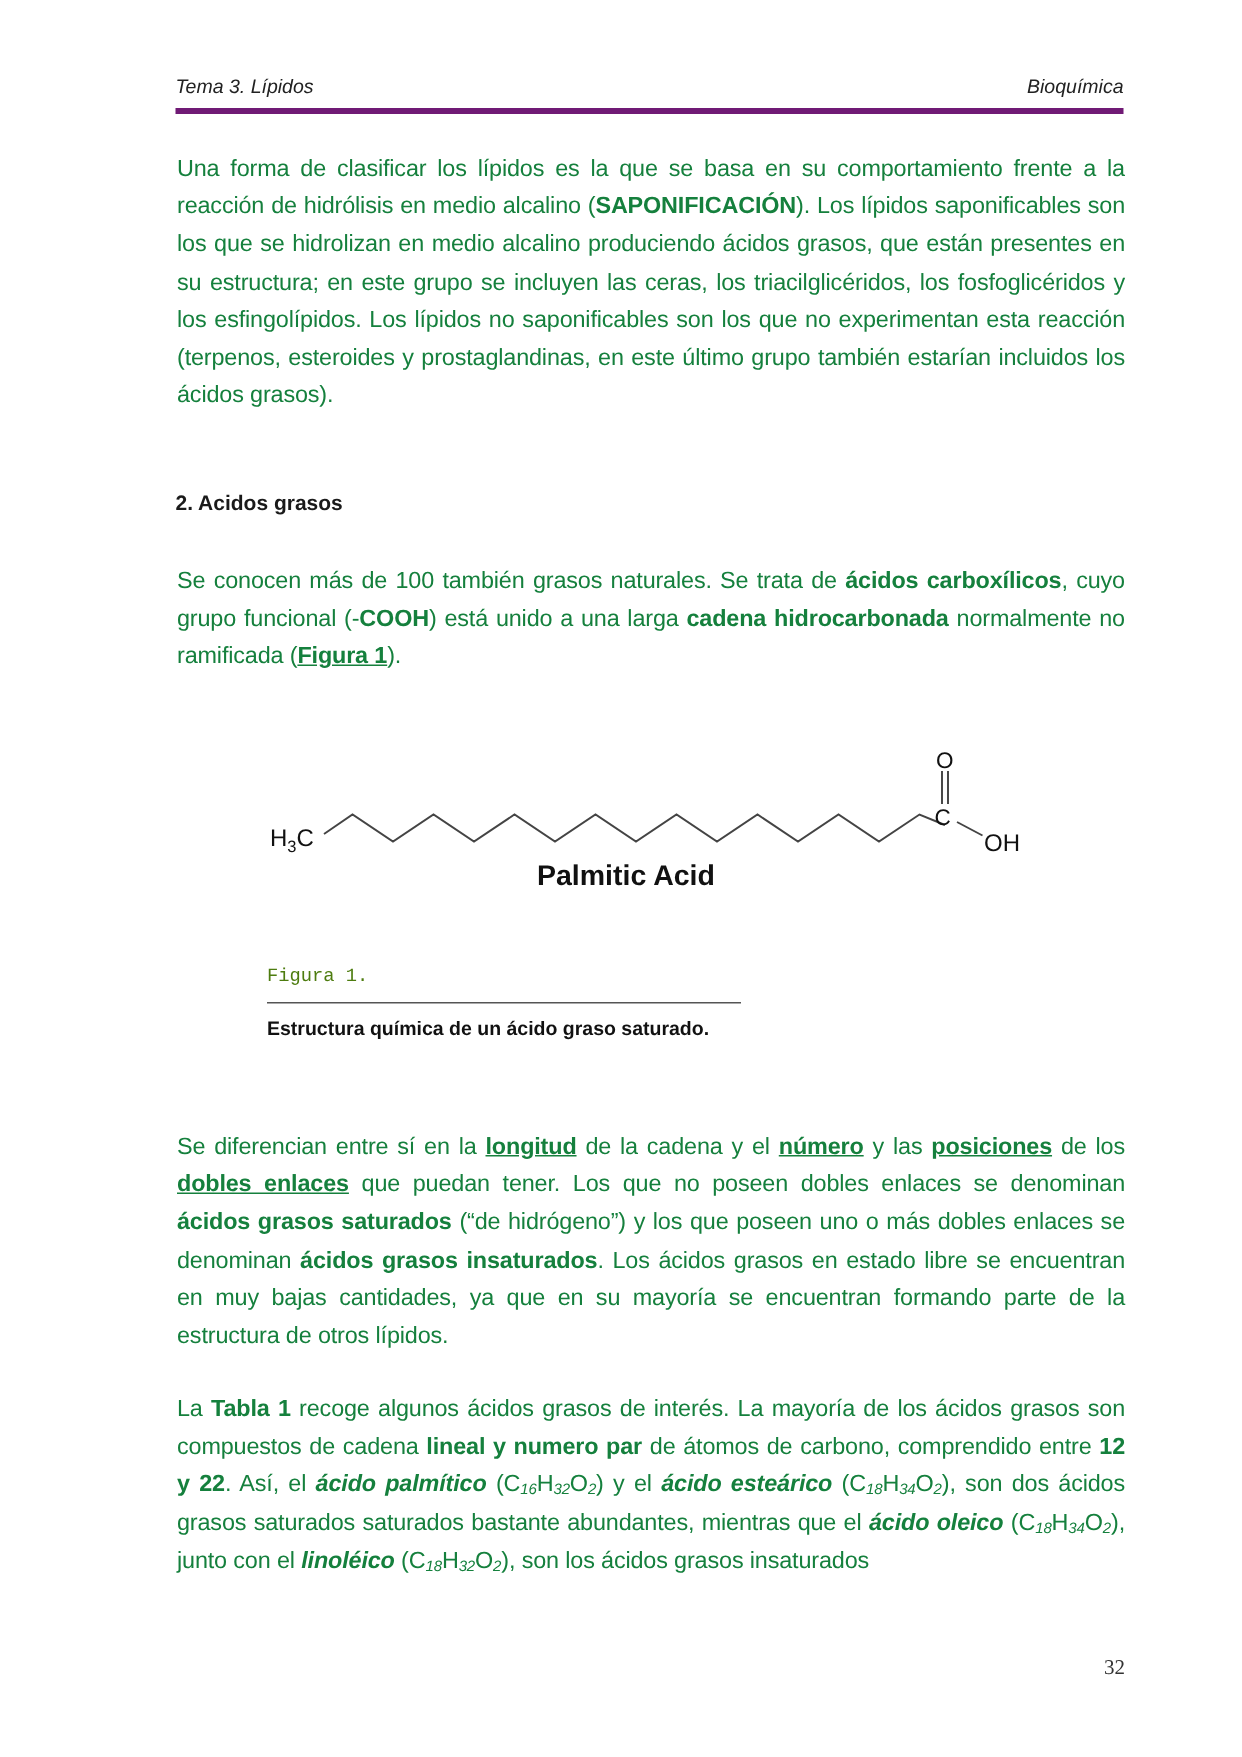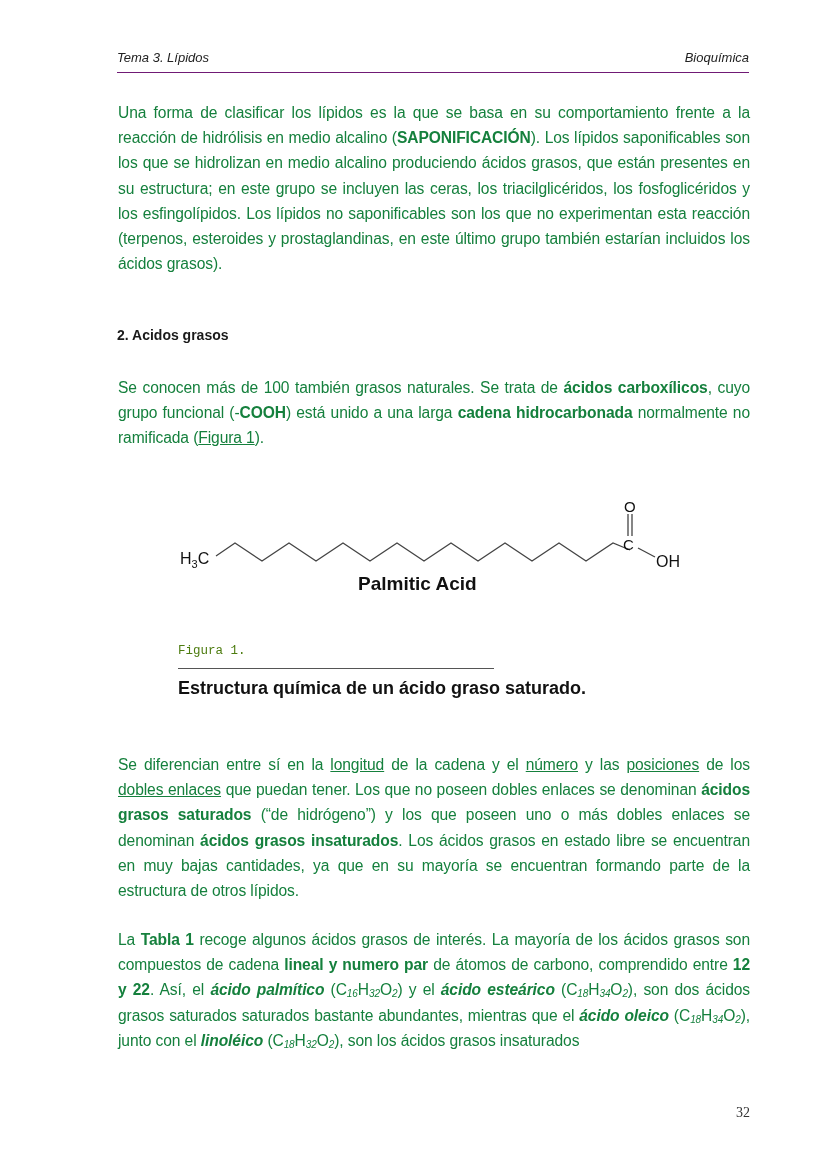--- a/index.html
+++ b/index.html
@@ -1,31 +1,31 @@
 <!DOCTYPE html>
 <html><head>
   <meta charset="utf-8">
   <style>
     html, body { margin: 0; padding: 0; background: #ffffff; }
     body { width: 828px; height: 1171px; position: relative; overflow: hidden;
            font-family: "Liberation Sans", sans-serif; color: #1a1a1a; }
     .header { position: absolute; left: 117px; top: 50px; width: 632px; height: 22px;
-              border-bottom: 1px solid #701a75; }
+              border-bottom: 4px solid #701a75; }
     .header span { position: absolute; top: 0; font-style: italic; font-size: 13px; color: #222; }
     .header .left { left: 0; }
     .header .right { right: 0; margin-left: 21px; }
     .para { position: absolute; left: 118px; width: 632px; font-size: 15.6px; line-height: 25.2px;
             text-align: justify; margin: 0; color: #15803d; letter-spacing: -0.1px; }
     .para b { font-weight: bold; }
-    .para u { text-decoration: underline; }
+    .para u { text-decoration: underline; font-weight: bold; }
     .heading { position: absolute; left: 117px; top: 327px; font-size: 14px; font-weight: bold; margin: 0; }
     .figure { position: absolute; left: 170px; top: 490px; width: 540px; height: 110px; }
     .caption-label { position: absolute; left: 178px; top: 644px; font-size: 12.5px; color: #4d7c0f; font-family: Liberation Mono, monospace; }
     .caption-rule { position: absolute; left: 178px; top: 668px; width: 316px; height: 0; border-top: 1px solid #555; }
-    .caption-text { position: absolute; left: 178px; top: 678px; font-size: 18px; font-weight: bold; color: #111; }
+    .caption-text { position: absolute; left: 178px; top: 678px; font-size: 13px; font-weight: bold; color: #111; }
     .page-number { position: absolute; left: 736px; top: 1105px; font-family: "Liberation Serif", serif; font-size: 14px; color: #333; }
     sub { font-size: 10px; vertical-align: -2px; line-height: 0; font-style: italic; }
   </style>
 </head>
 <body>
 
 <div class="header">
   <span class="left">Tema 3. Lípidos</span>
   <span class="right">Bioquímica</span>
 </div>

